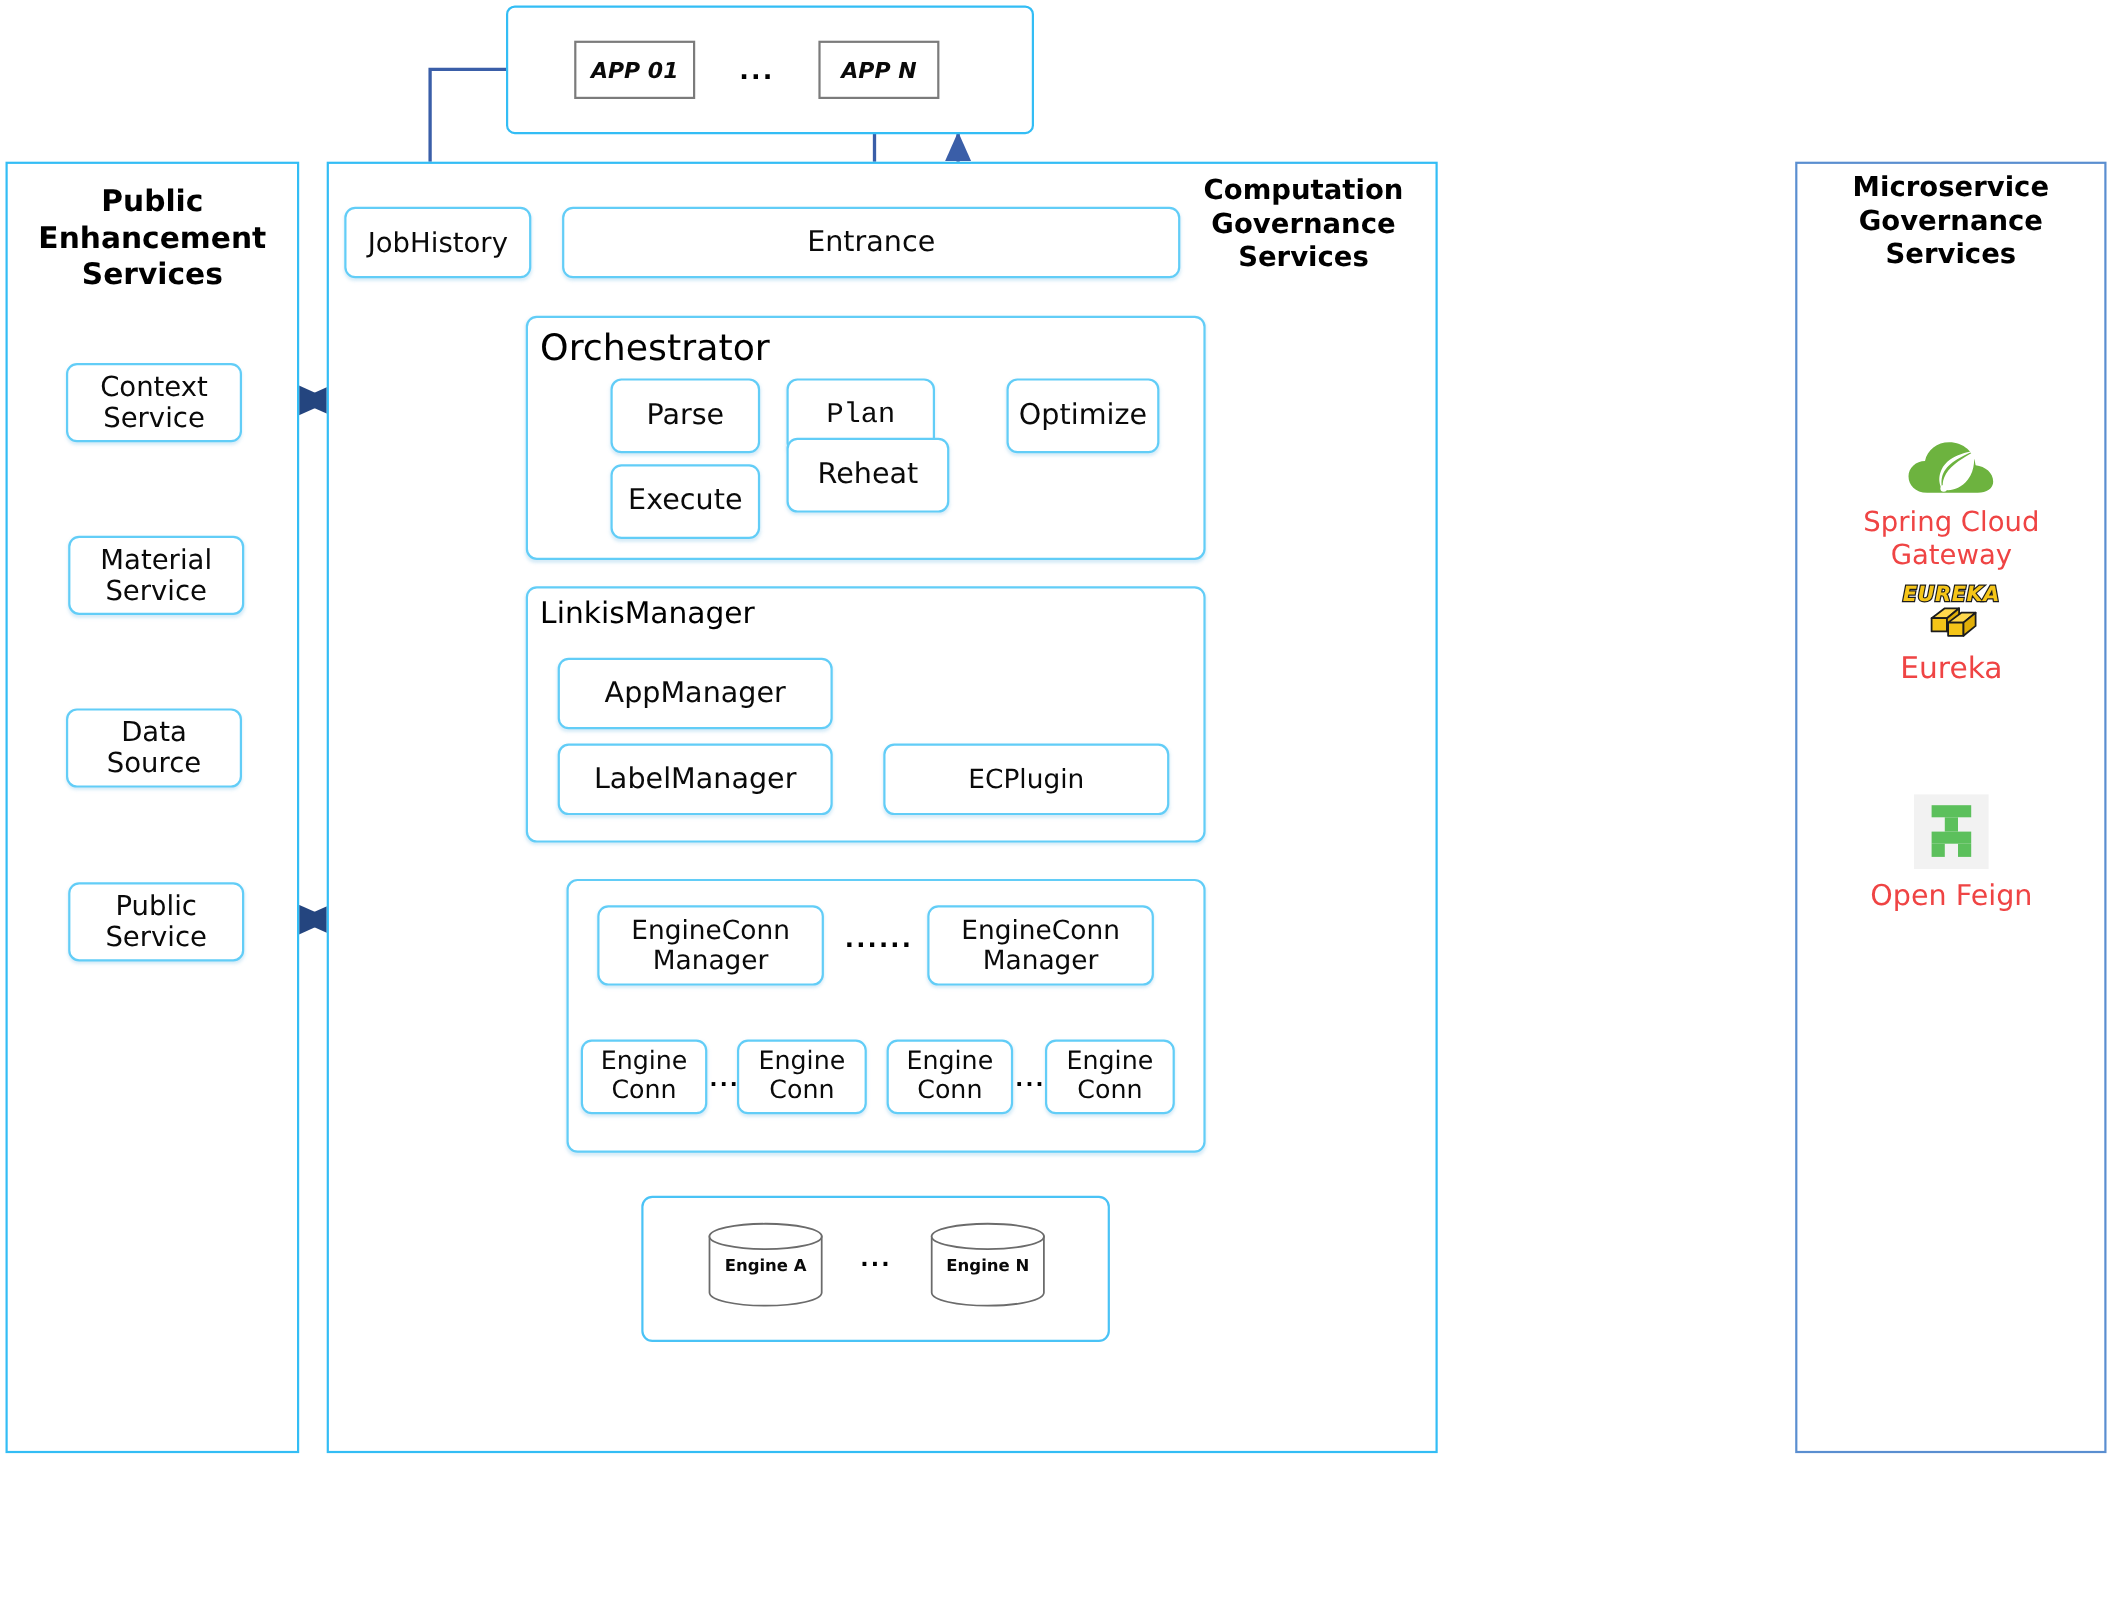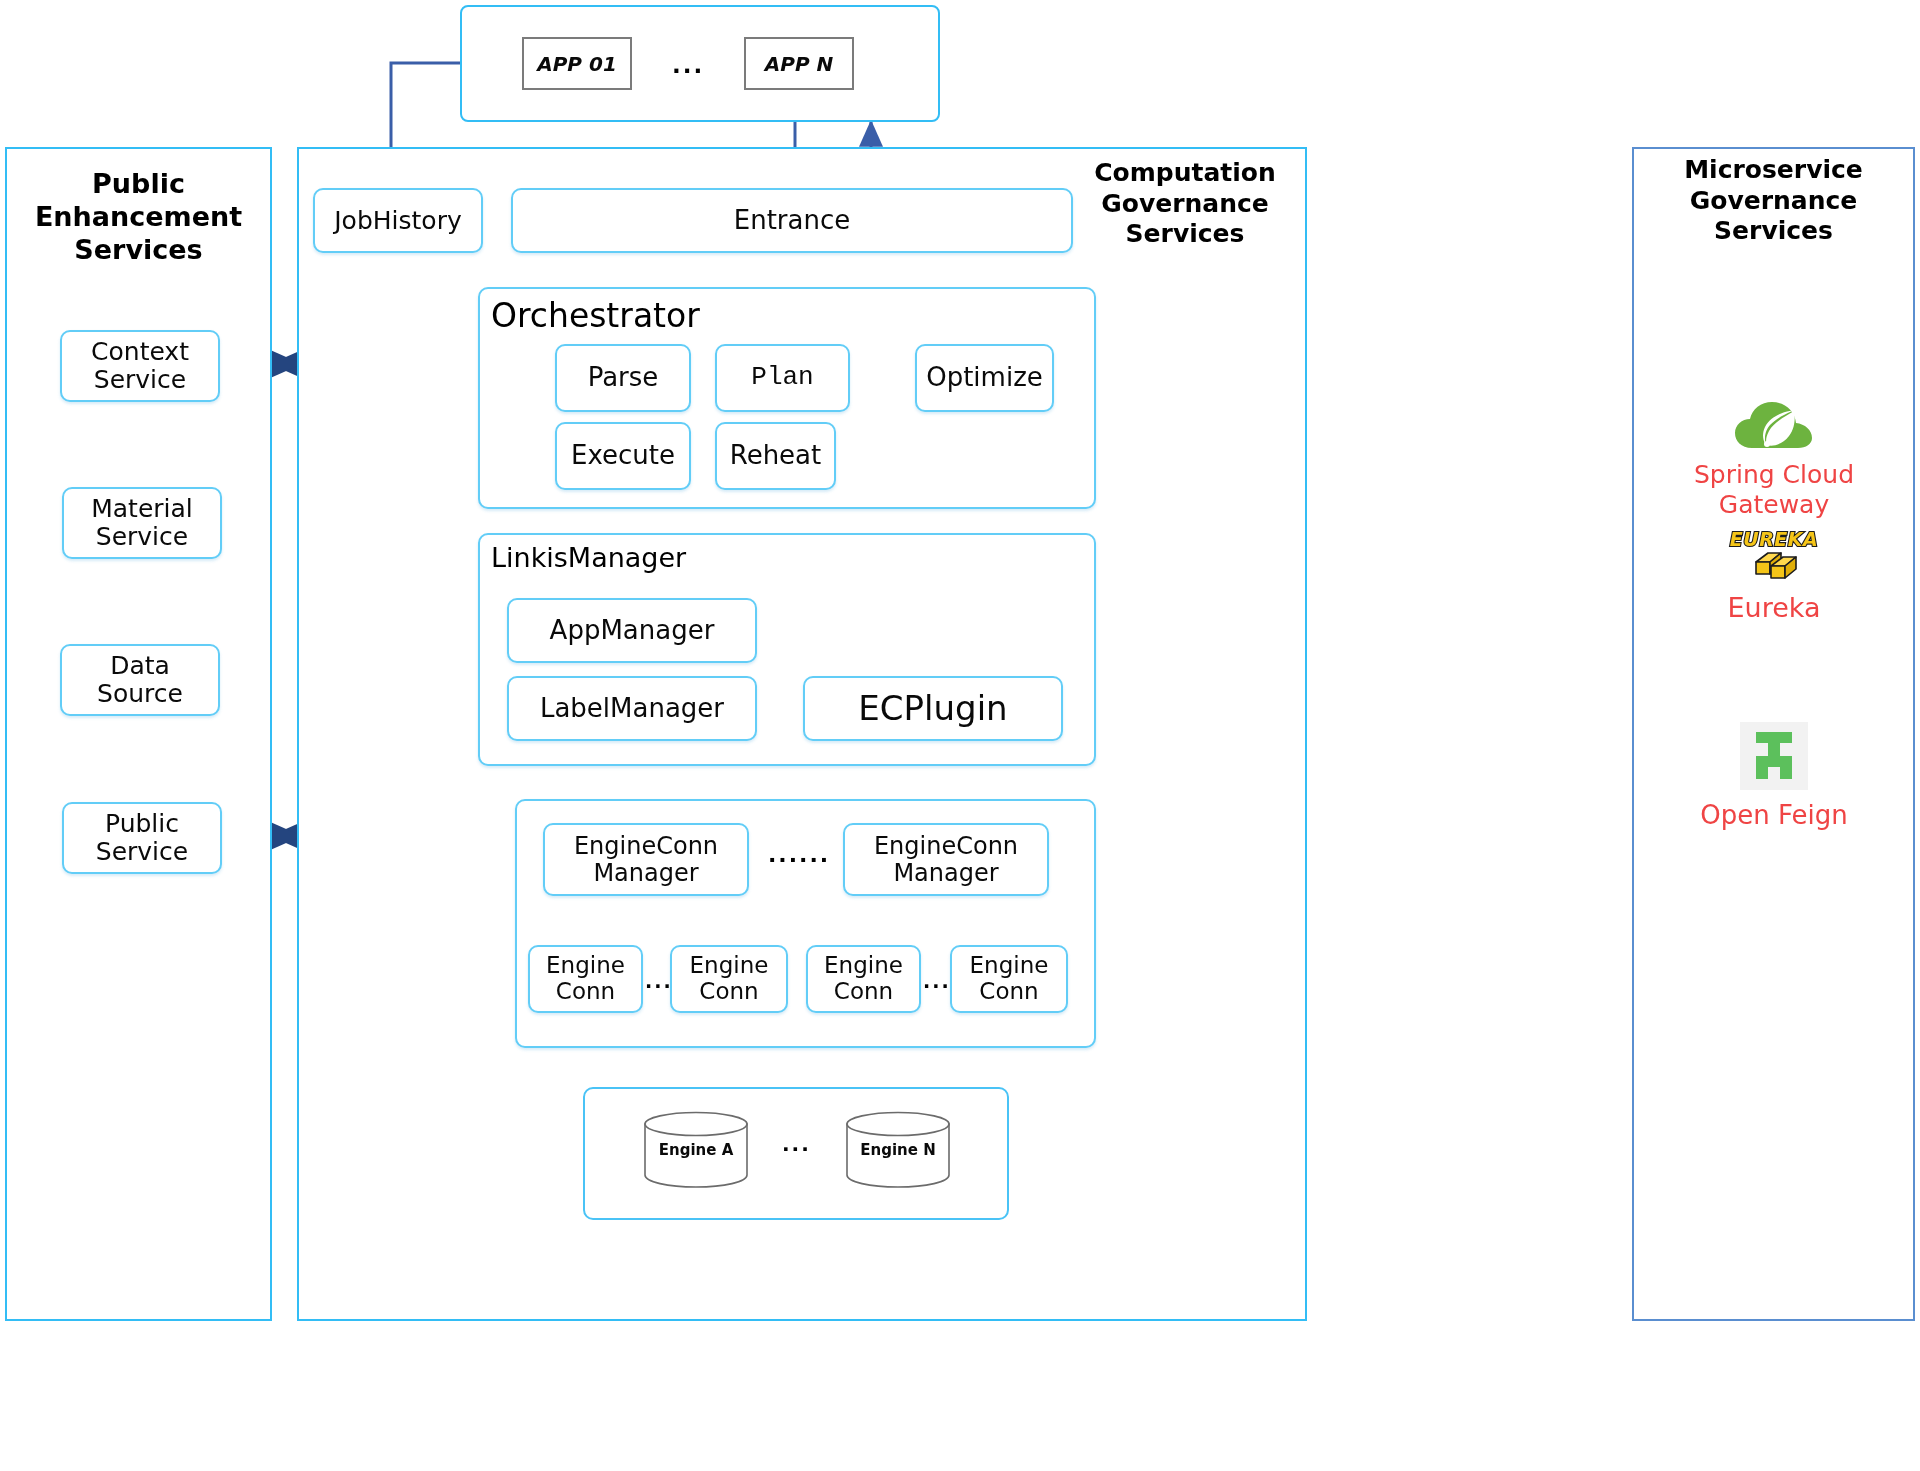--- a/index.html
+++ b/index.html
@@ -176,34 +176,34 @@
   </div>
   <div class="rbox" style="left:715px;top:344px;width:135px;height:68px;font-size:26px;font-family:Liberation Mono, monospace;">
     <span>Plan</span>
   </div>
   <div class="rbox" style="left:915px;top:344px;width:139px;height:68px;font-size:26px;">
     <span>Optimize</span>
   </div>
   <div class="rbox" style="left:555px;top:422px;width:136px;height:68px;font-size:26px;">
     <span>Execute</span>
   </div>
-  <div class="rbox" style="left:715px;top:422px;width:121px;height:68px;font-size:26px;">
+  <div class="rbox" style="left:715px;top:398px;width:148px;height:68px;font-size:26px;">
     <span>Reheat</span>
   </div>
 
   <div class="rbox" style="left:478px;top:533px;width:618px;height:233px;display:block;"></div>
   <div class="grouplabel" style="left:491px;top:542px;font-size:27px;">LinkisManager</div>
 
   <div class="rbox" style="left:507px;top:598px;width:250px;height:65px;font-size:26px;">
     <span>AppManager</span>
   </div>
   <div class="rbox" style="left:507px;top:676px;width:250px;height:65px;font-size:26px;">
     <span>LabelManager</span>
   </div>
-  <div class="rbox" style="left:803px;top:676px;width:260px;height:65px;font-size:34px;">
+  <div class="rbox" style="left:803px;top:676px;width:260px;height:65px;font-size:24px;">
     <span>ECPlugin</span>
   </div>
 
   <div class="rbox" style="left:515px;top:799px;width:581px;height:249px;display:block;"></div>
 
   <div class="rbox" style="left:543px;top:823px;width:206px;height:73px;font-size:24px;flex-direction:column;">
     <span>EngineConn</span>
     <span>Manager</span>
   </div>
   <div class="dots" style="left:768px;top:842px;font-size:22px;">......</div>

